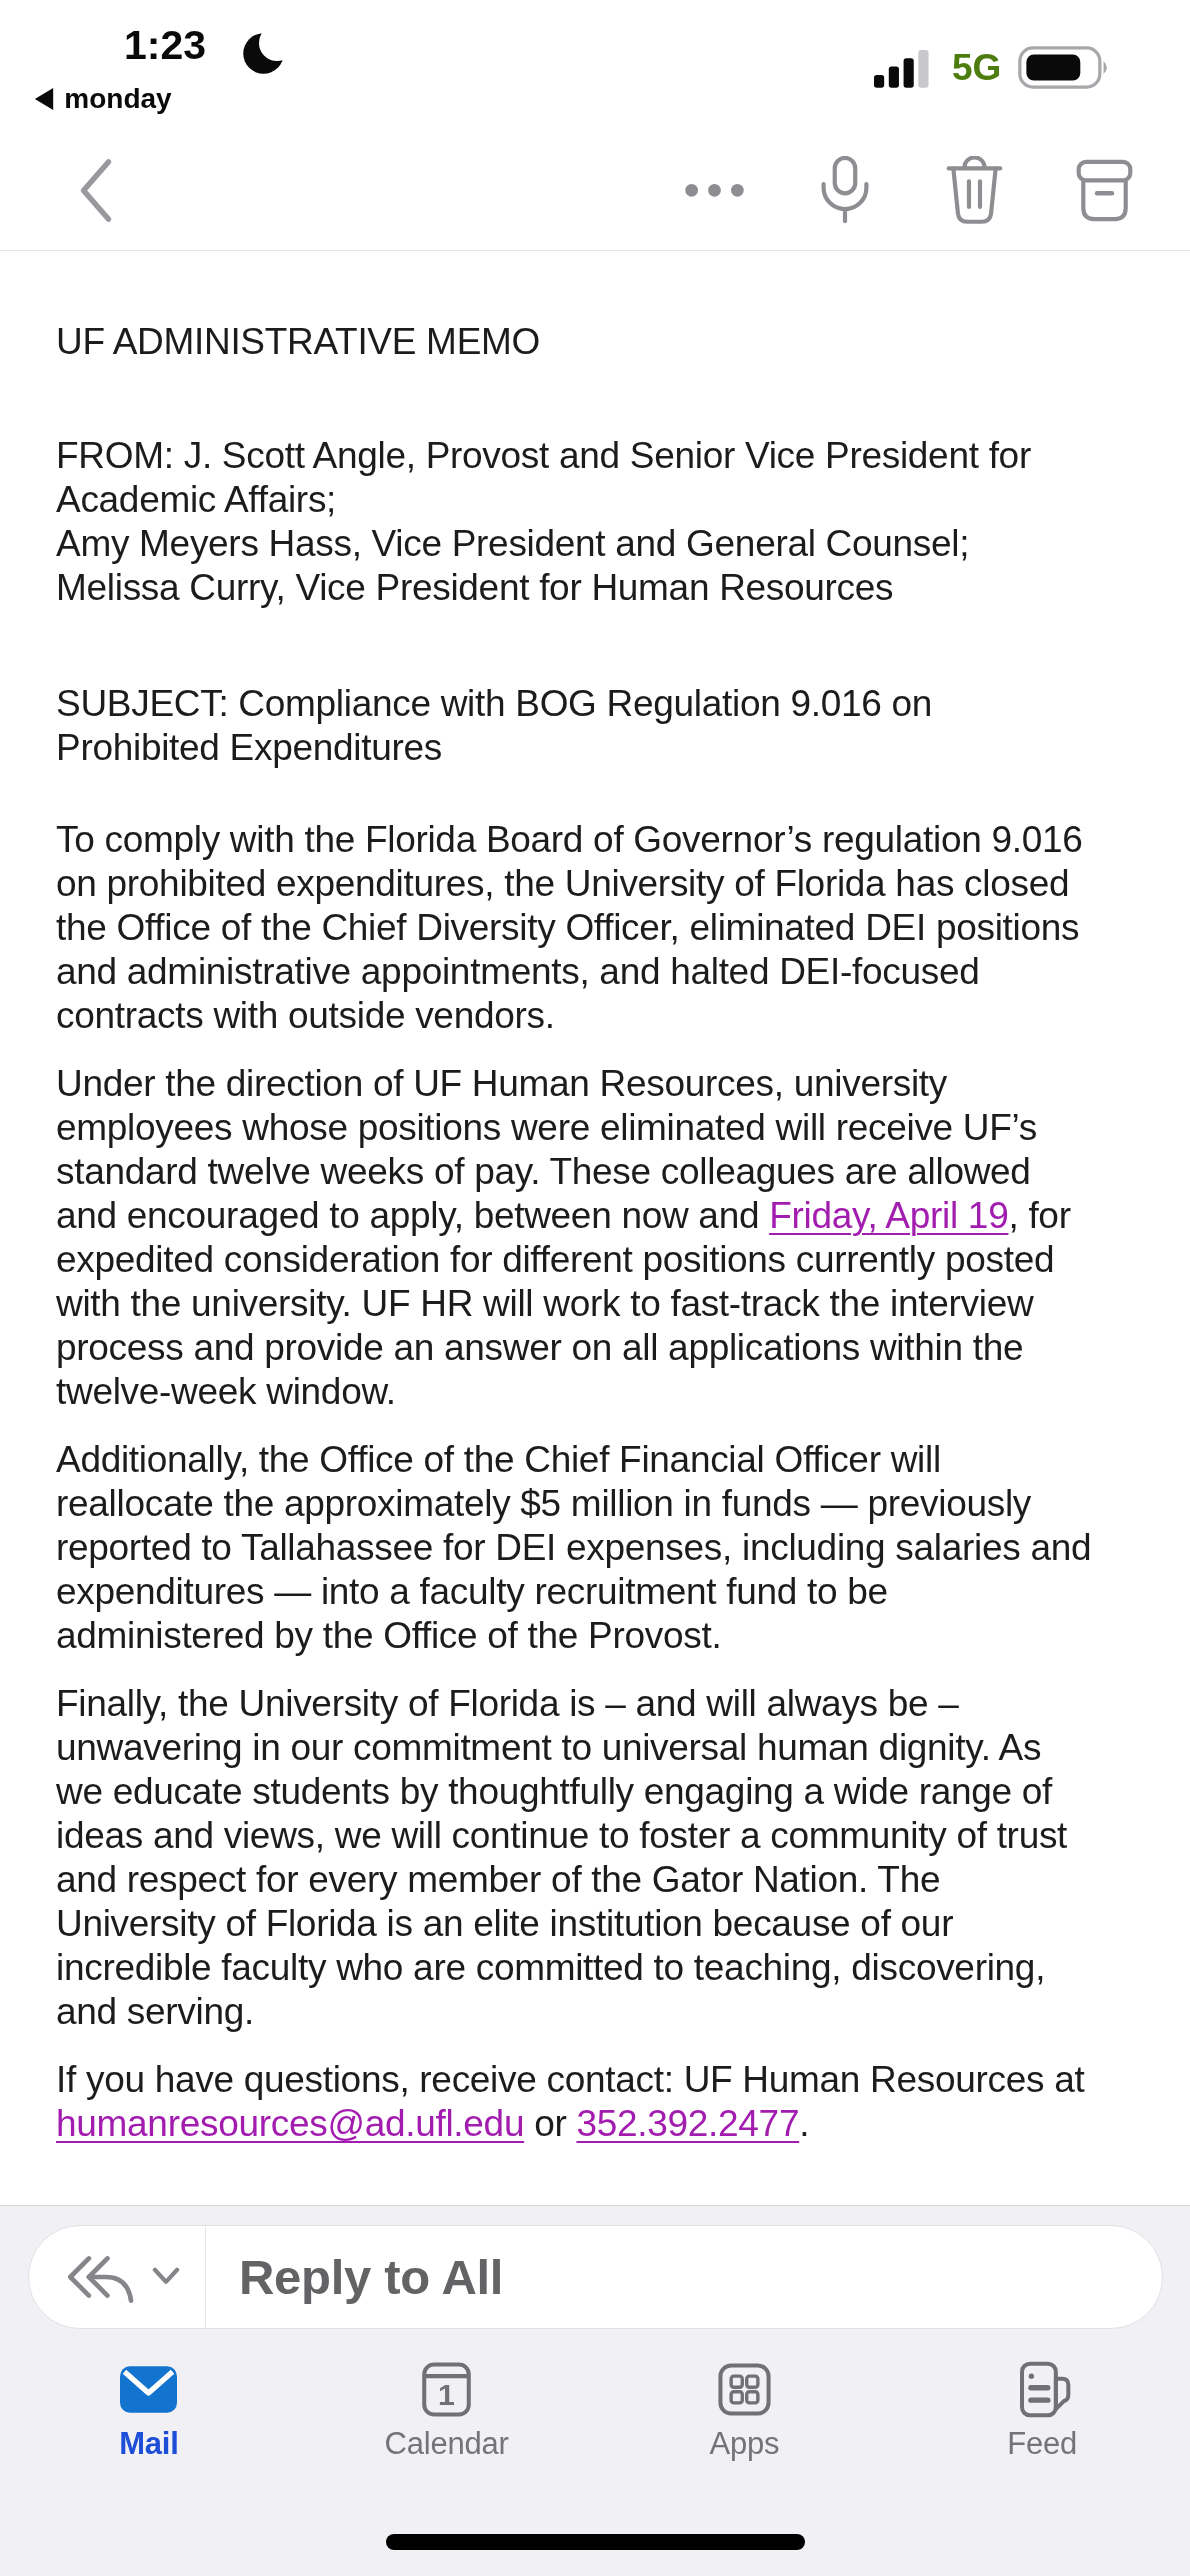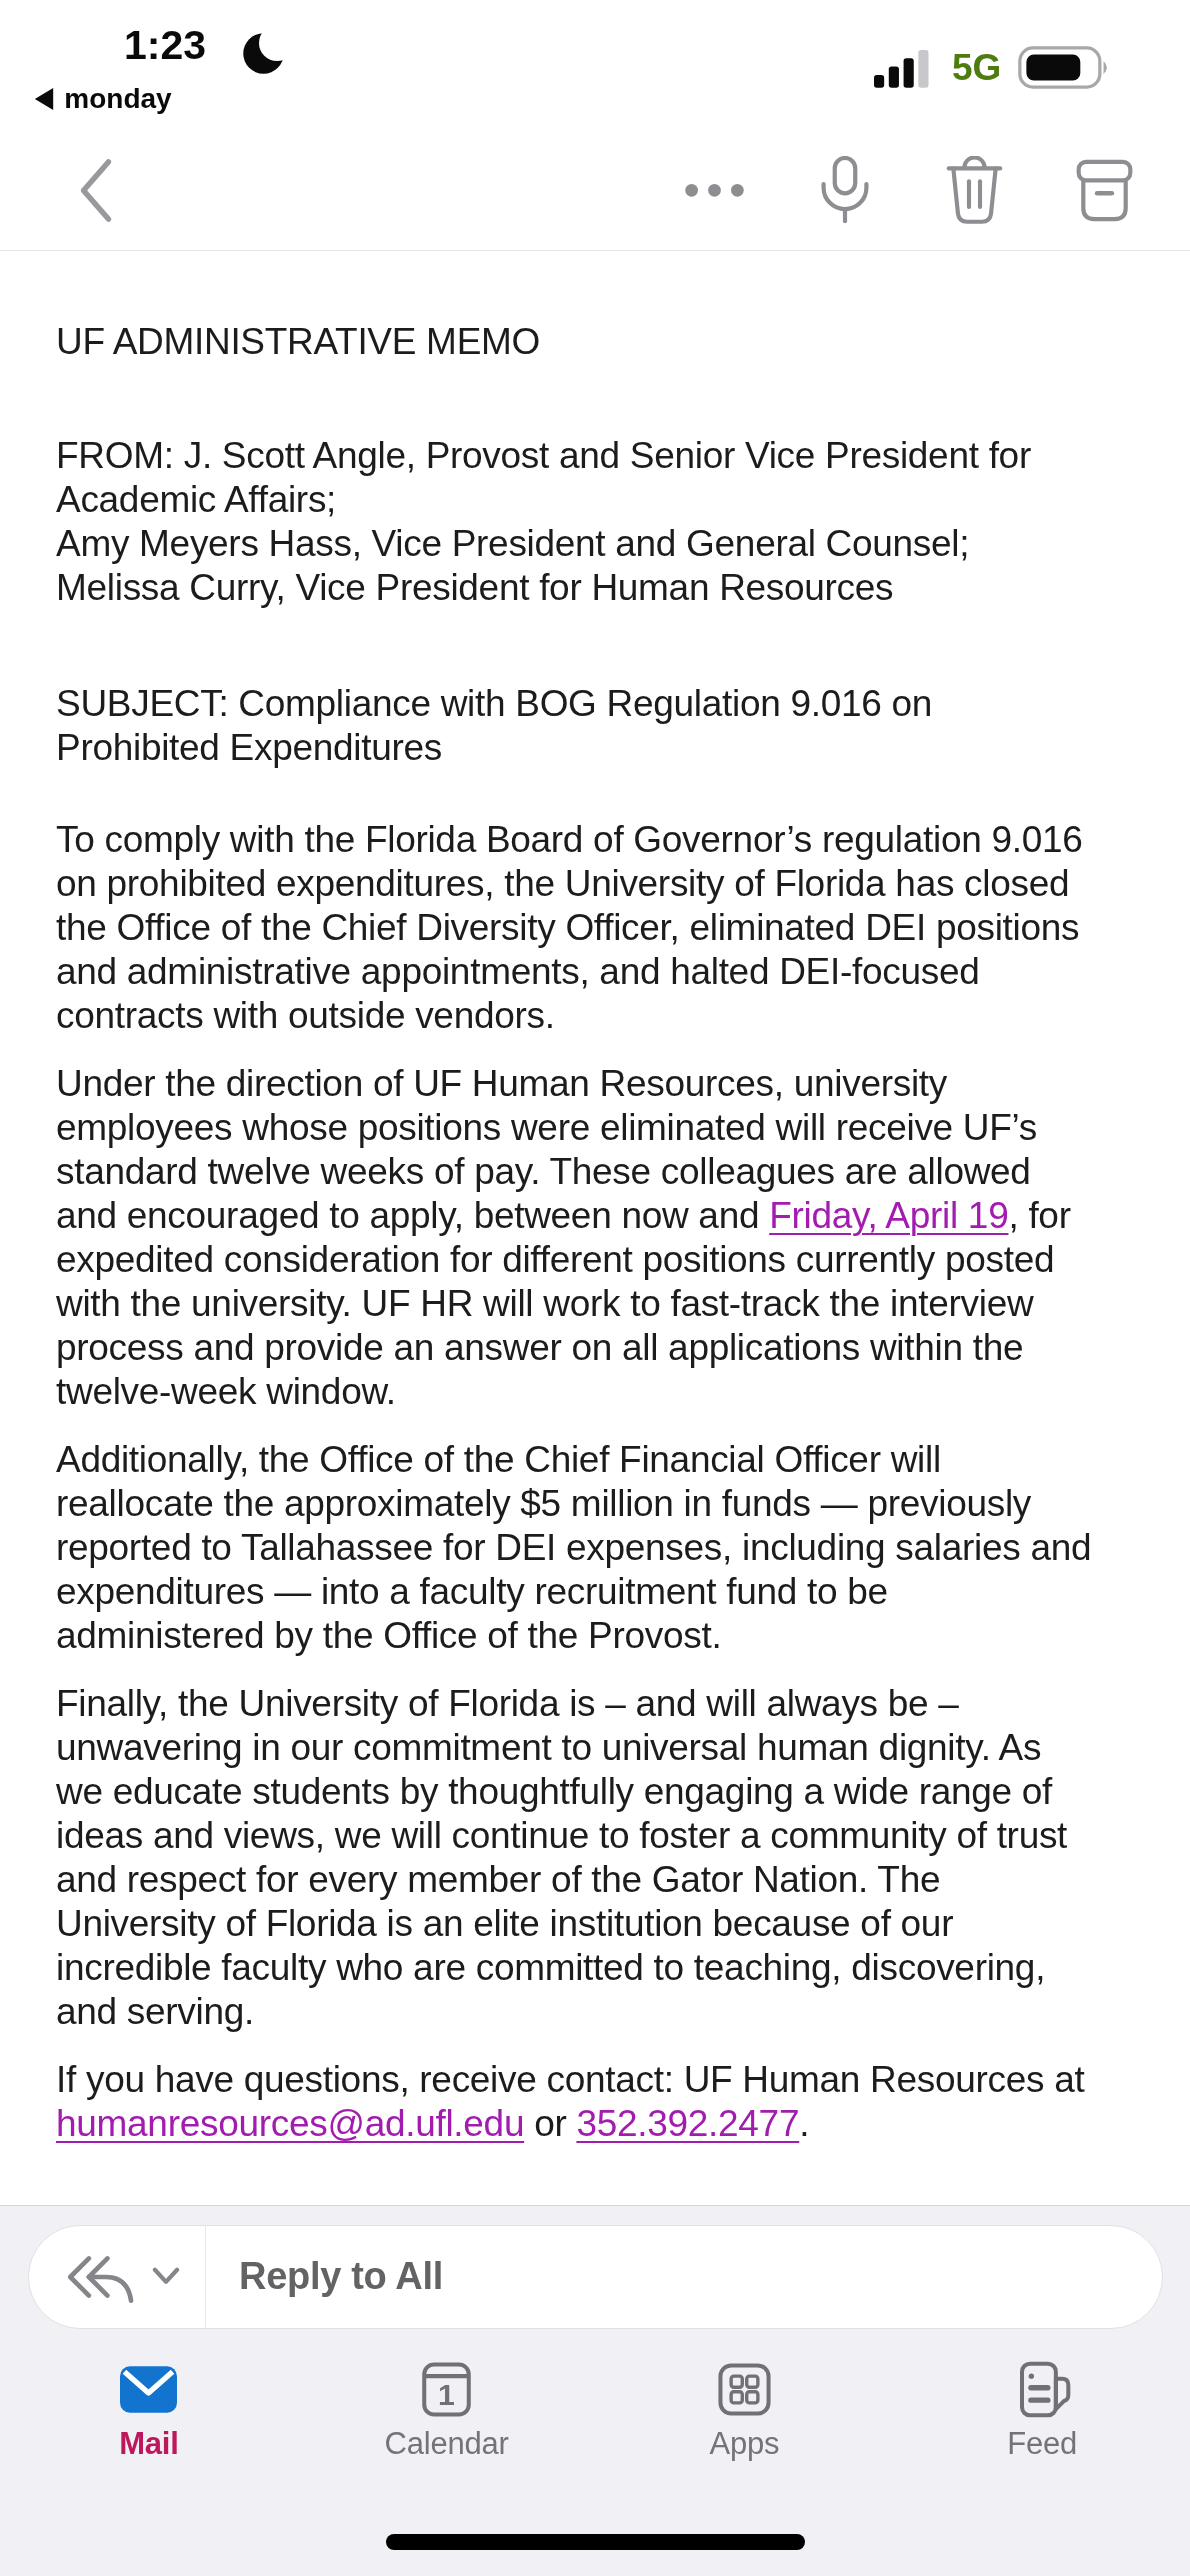--- a/index.html
+++ b/index.html
@@ -33,27 +33,27 @@
   .memo p:nth-of-type(3) { margin-bottom:48px; }
   .memo a { color:#a21caf; text-decoration:underline; text-decoration-thickness:2.3px; text-underline-offset:4.6px; }
 
   
   .dock { position:absolute; left:0; top:2205px; width:1191px; height:371px;
           background:#f1f0f5; border-top:1.9px solid #d6d6da; }
   .reply-pill { position:absolute; left:28px; top:18.5px; width:1135px; height:104px; background:#fff;
                 border:1.9px solid #e1e1e4; border-radius:56px; display:flex; align-items:center; }
   .reply-icons { display:flex; align-items:center; gap:15px; padding:0 24px 0 33px; height:100%;
                  border-right:1.9px solid #e8e8ea; }
-  .reply-placeholder { font-size:38px; font-weight:600; color:#636366; padding-left:33px; letter-spacing:-0.3px; }
+  .reply-placeholder { font-size:49px; font-weight:600; color:#636366; padding-left:33px; letter-spacing:-0.3px; }
 
   .tabbar { position:absolute; left:0; top:155px; width:100%; display:flex; }
   .tab { width:25%; display:flex; flex-direction:column; align-items:center; }
   .tab-icon { width:57px; height:57px; }
   .tab-label { margin-top:8.3px; font-size:31px; font-weight:500; color:#73737a; letter-spacing:-0.2px; }
-  .tab.active .tab-label { color:#be185d; font-weight:600; }
+  .tab.active .tab-label { color:#1d4ed8; font-weight:600; }
 
   .home-indicator { position:absolute; left:386px; top:328px; width:419px; height:16px;
                     border-radius:8.3px; background:#000; }
 </style>
 </head>
 <body>
 
 <div class="screen">
 
   <div class="statusbar">

